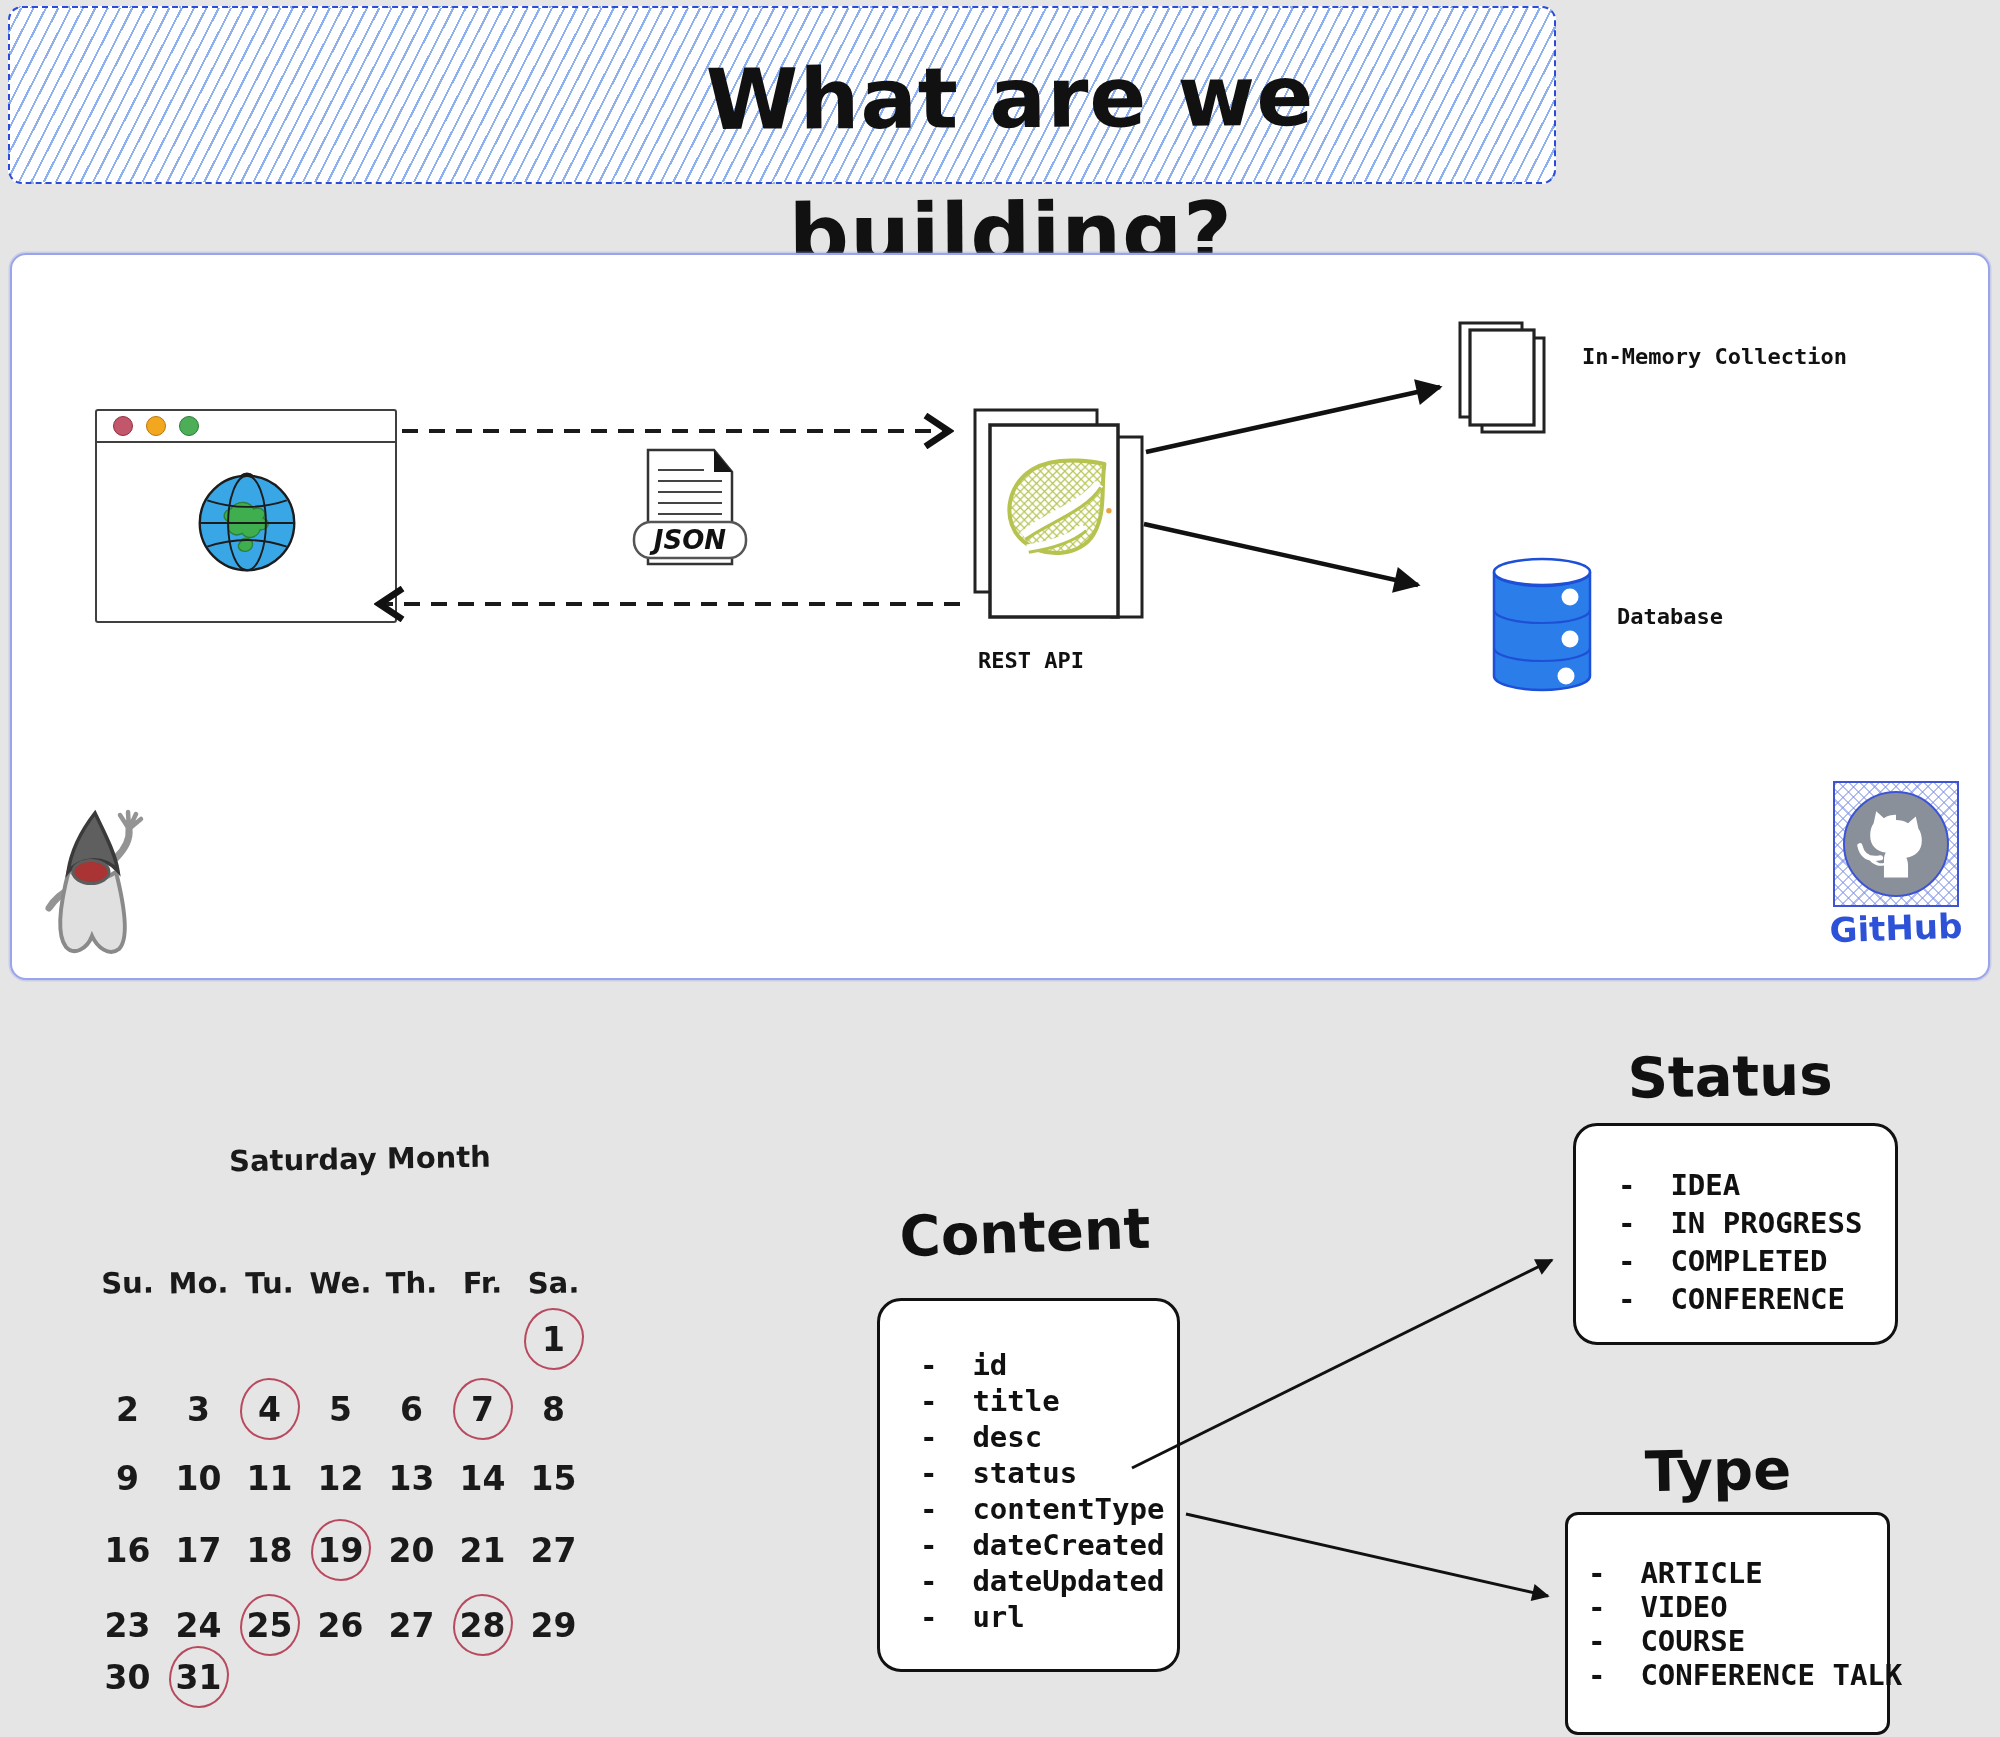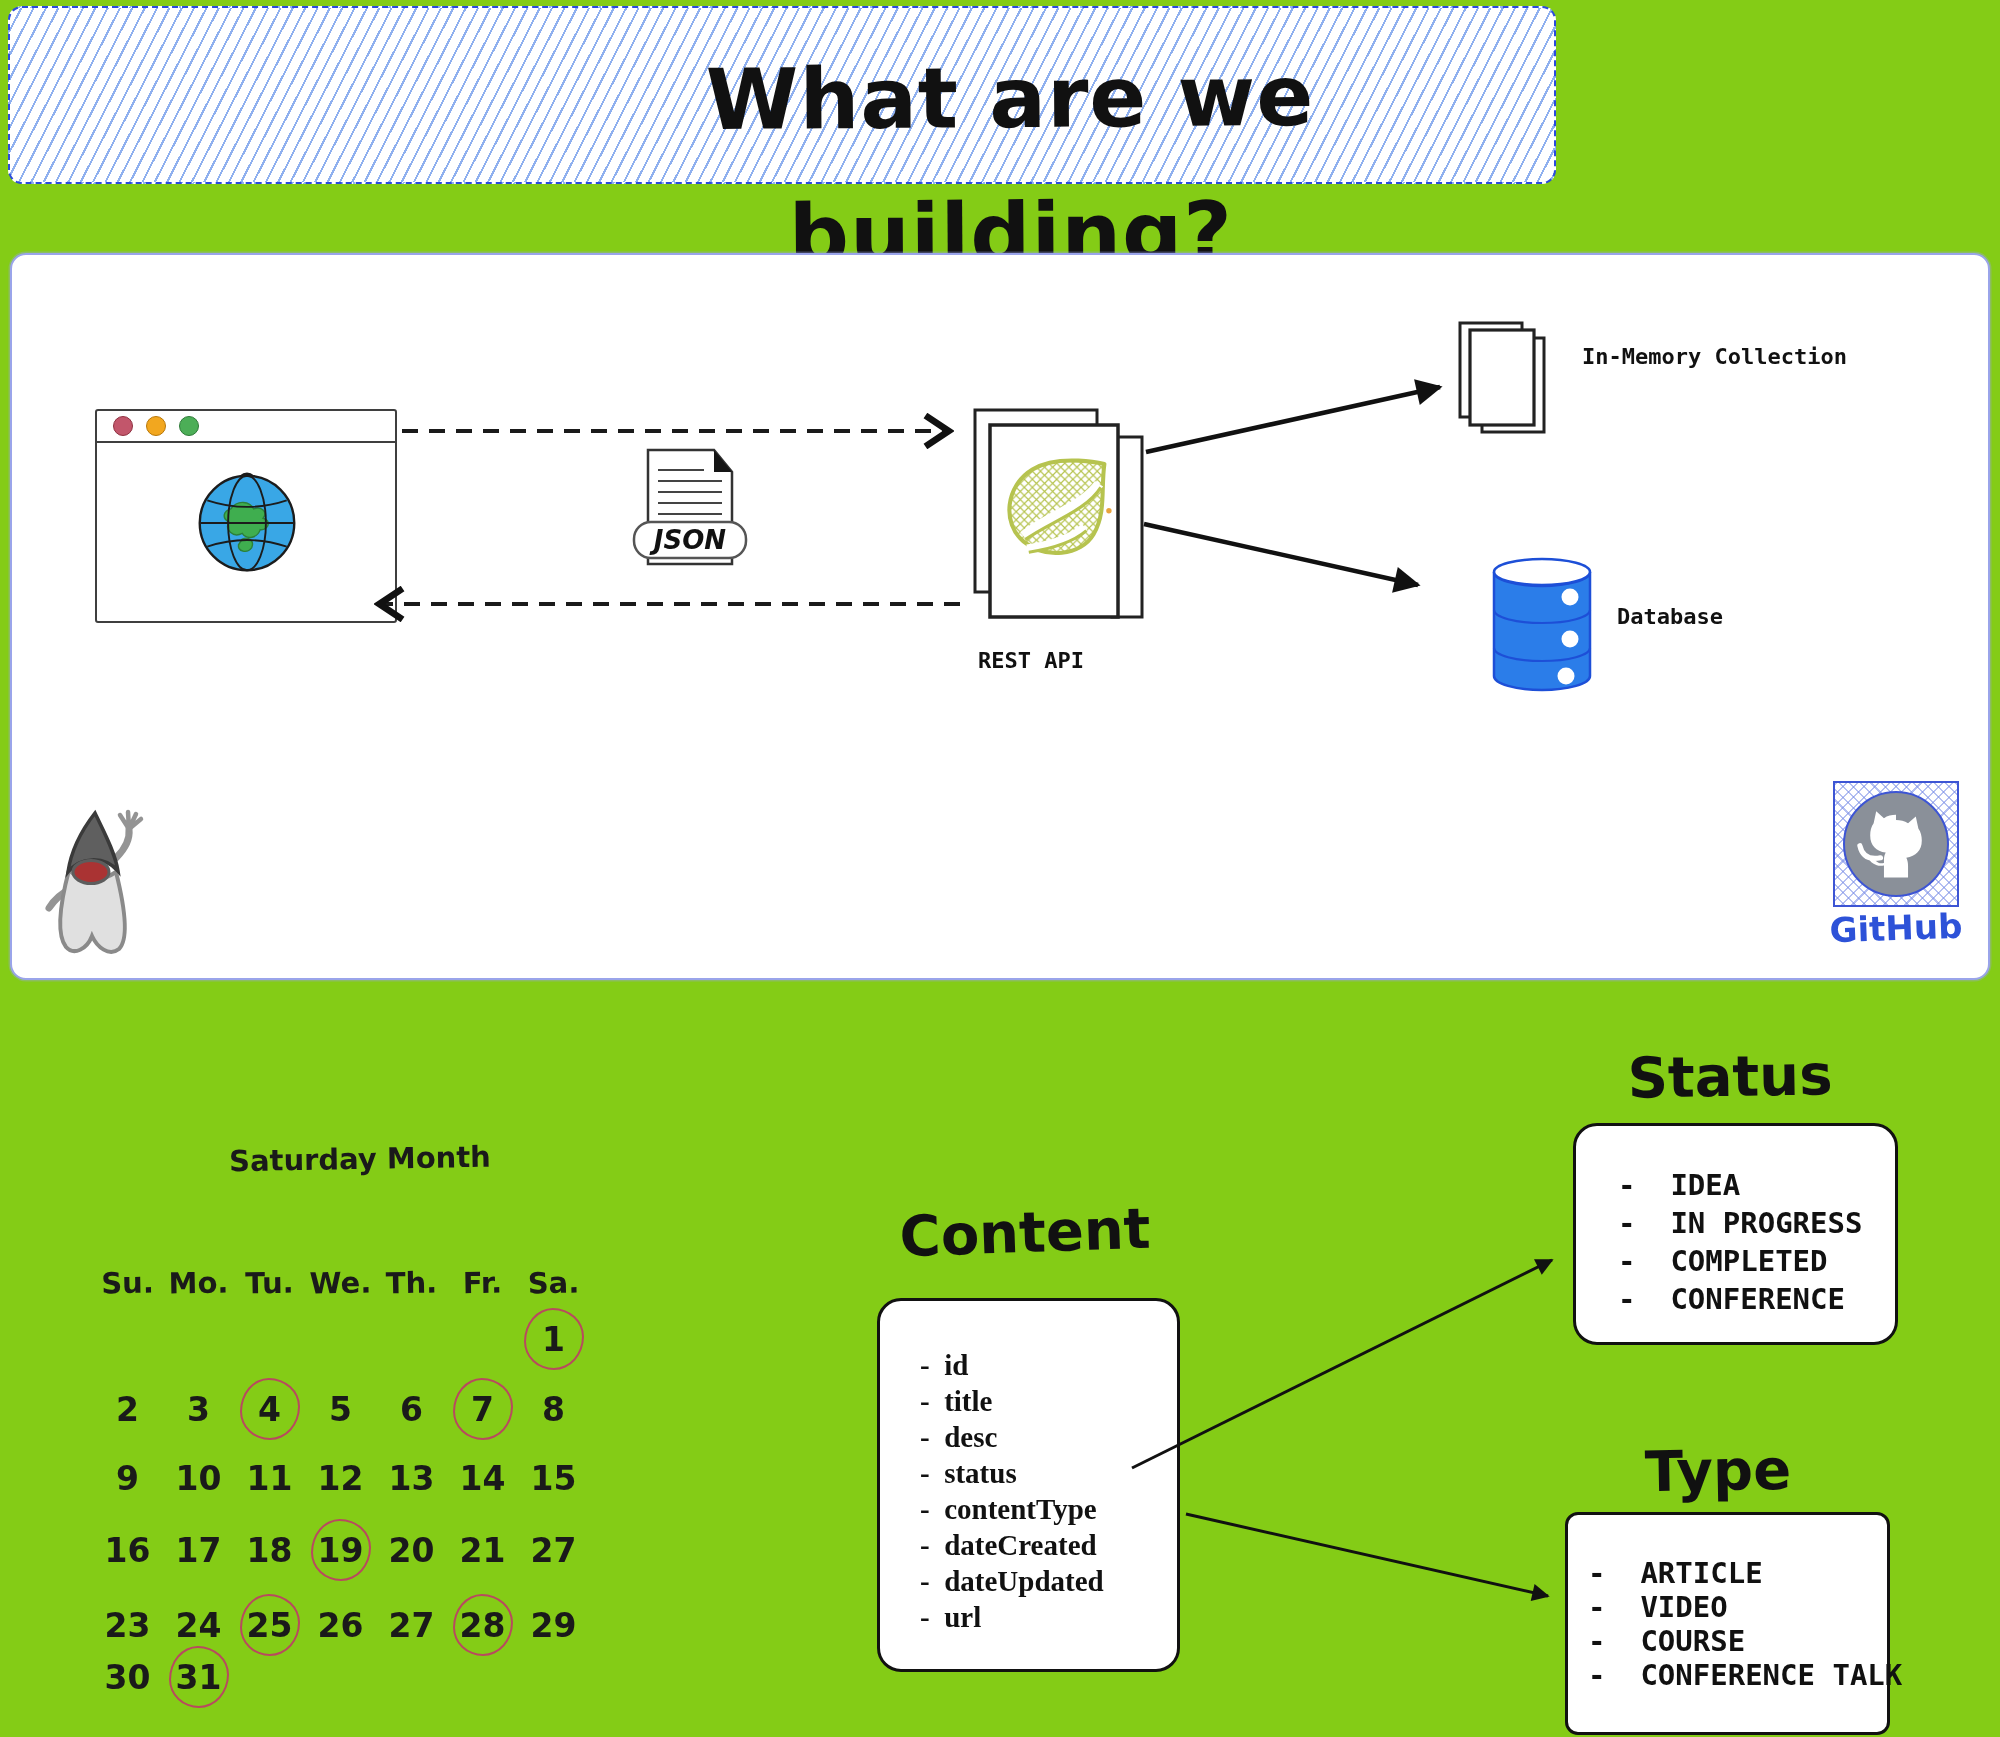--- a/index.html
+++ b/index.html
@@ -7,21 +7,21 @@
     --rose:#b84a5f;
     --dbblue:#2b7de9;
     --dbline:#1d4fd7;
     --leaf:#b6c34f;
     --globe:#39a7e6;
     --ghblue:#3d55d4;
     --stripe:#8fb0ef;
     --frame:#9aa4ea;
   }
   html,body{margin:0;padding:0;background:#ffffff;}
-  .canvas{position:relative;width:2000px;height:1737px;background:#84cc16;overflow:hidden;
+  .canvas{position:relative;width:2000px;height:1737px;background:#e5e5e5;overflow:hidden;
           font-family:"DejaVu Sans",sans-serif;color:var(--ink);}
 
   
   .banner{position:absolute;left:8px;top:6px;width:1544px;height:174px;
     border:2px dashed #2b4bdd;border-radius:14px;
     background:repeating-linear-gradient(117deg,#ffffff 0 9px,var(--stripe) 9px 11px);}
   .banner-title{position:absolute;left:470px;top:22px;width:1060px;height:140px;
     text-align:center;line-height:136px;font-size:84px;font-weight:700;
     letter-spacing:1px;color:#111;transform:rotate(-0.4deg);
     font-family:"DejaVu Sans",sans-serif;}
@@ -81,21 +81,21 @@
     font-family:"DejaVu Sans",sans-serif;}
   .ttl-content{left:880px;top:1200px;width:290px;text-align:center;font-size:56px;transform:rotate(-2deg);}
   .ttl-status{left:1600px;top:1044px;width:260px;text-align:center;font-size:56px;transform:rotate(-1deg);}
   .ttl-type{left:1613px;top:1438px;width:210px;text-align:center;font-size:56px;transform:rotate(-1deg);}
 
   .ebox{position:absolute;border:3.5px solid #111;border-radius:24px;background:#fff;}
   .box-content{left:877px;top:1298px;width:303px;height:374px;padding:46px 0 0 40px;box-sizing:border-box;}
   .box-status{left:1573px;top:1123px;width:325px;height:222px;padding:40px 0 0 42px;box-sizing:border-box;}
   .box-type{left:1565px;top:1512px;width:325px;height:223px;padding:41px 0 0 20px;box-sizing:border-box;border-radius:13px;}
   .mono-item{font-family:"DejaVu Sans Mono",monospace;font-weight:700;font-size:29px;color:#111;white-space:pre;}
-  .box-content .mono-item{line-height:36px;font-family:Liberation Serif, serif;}
+  .box-content .mono-item{line-height:36px;}
   .box-status  .mono-item{line-height:38px;}
   .box-type    .mono-item{line-height:34px;}
 
   
   .overlay{position:absolute;left:0;top:0;z-index:6;pointer-events:none;}
 </style>
 </head>
 <body>
 
 <div class="canvas">

